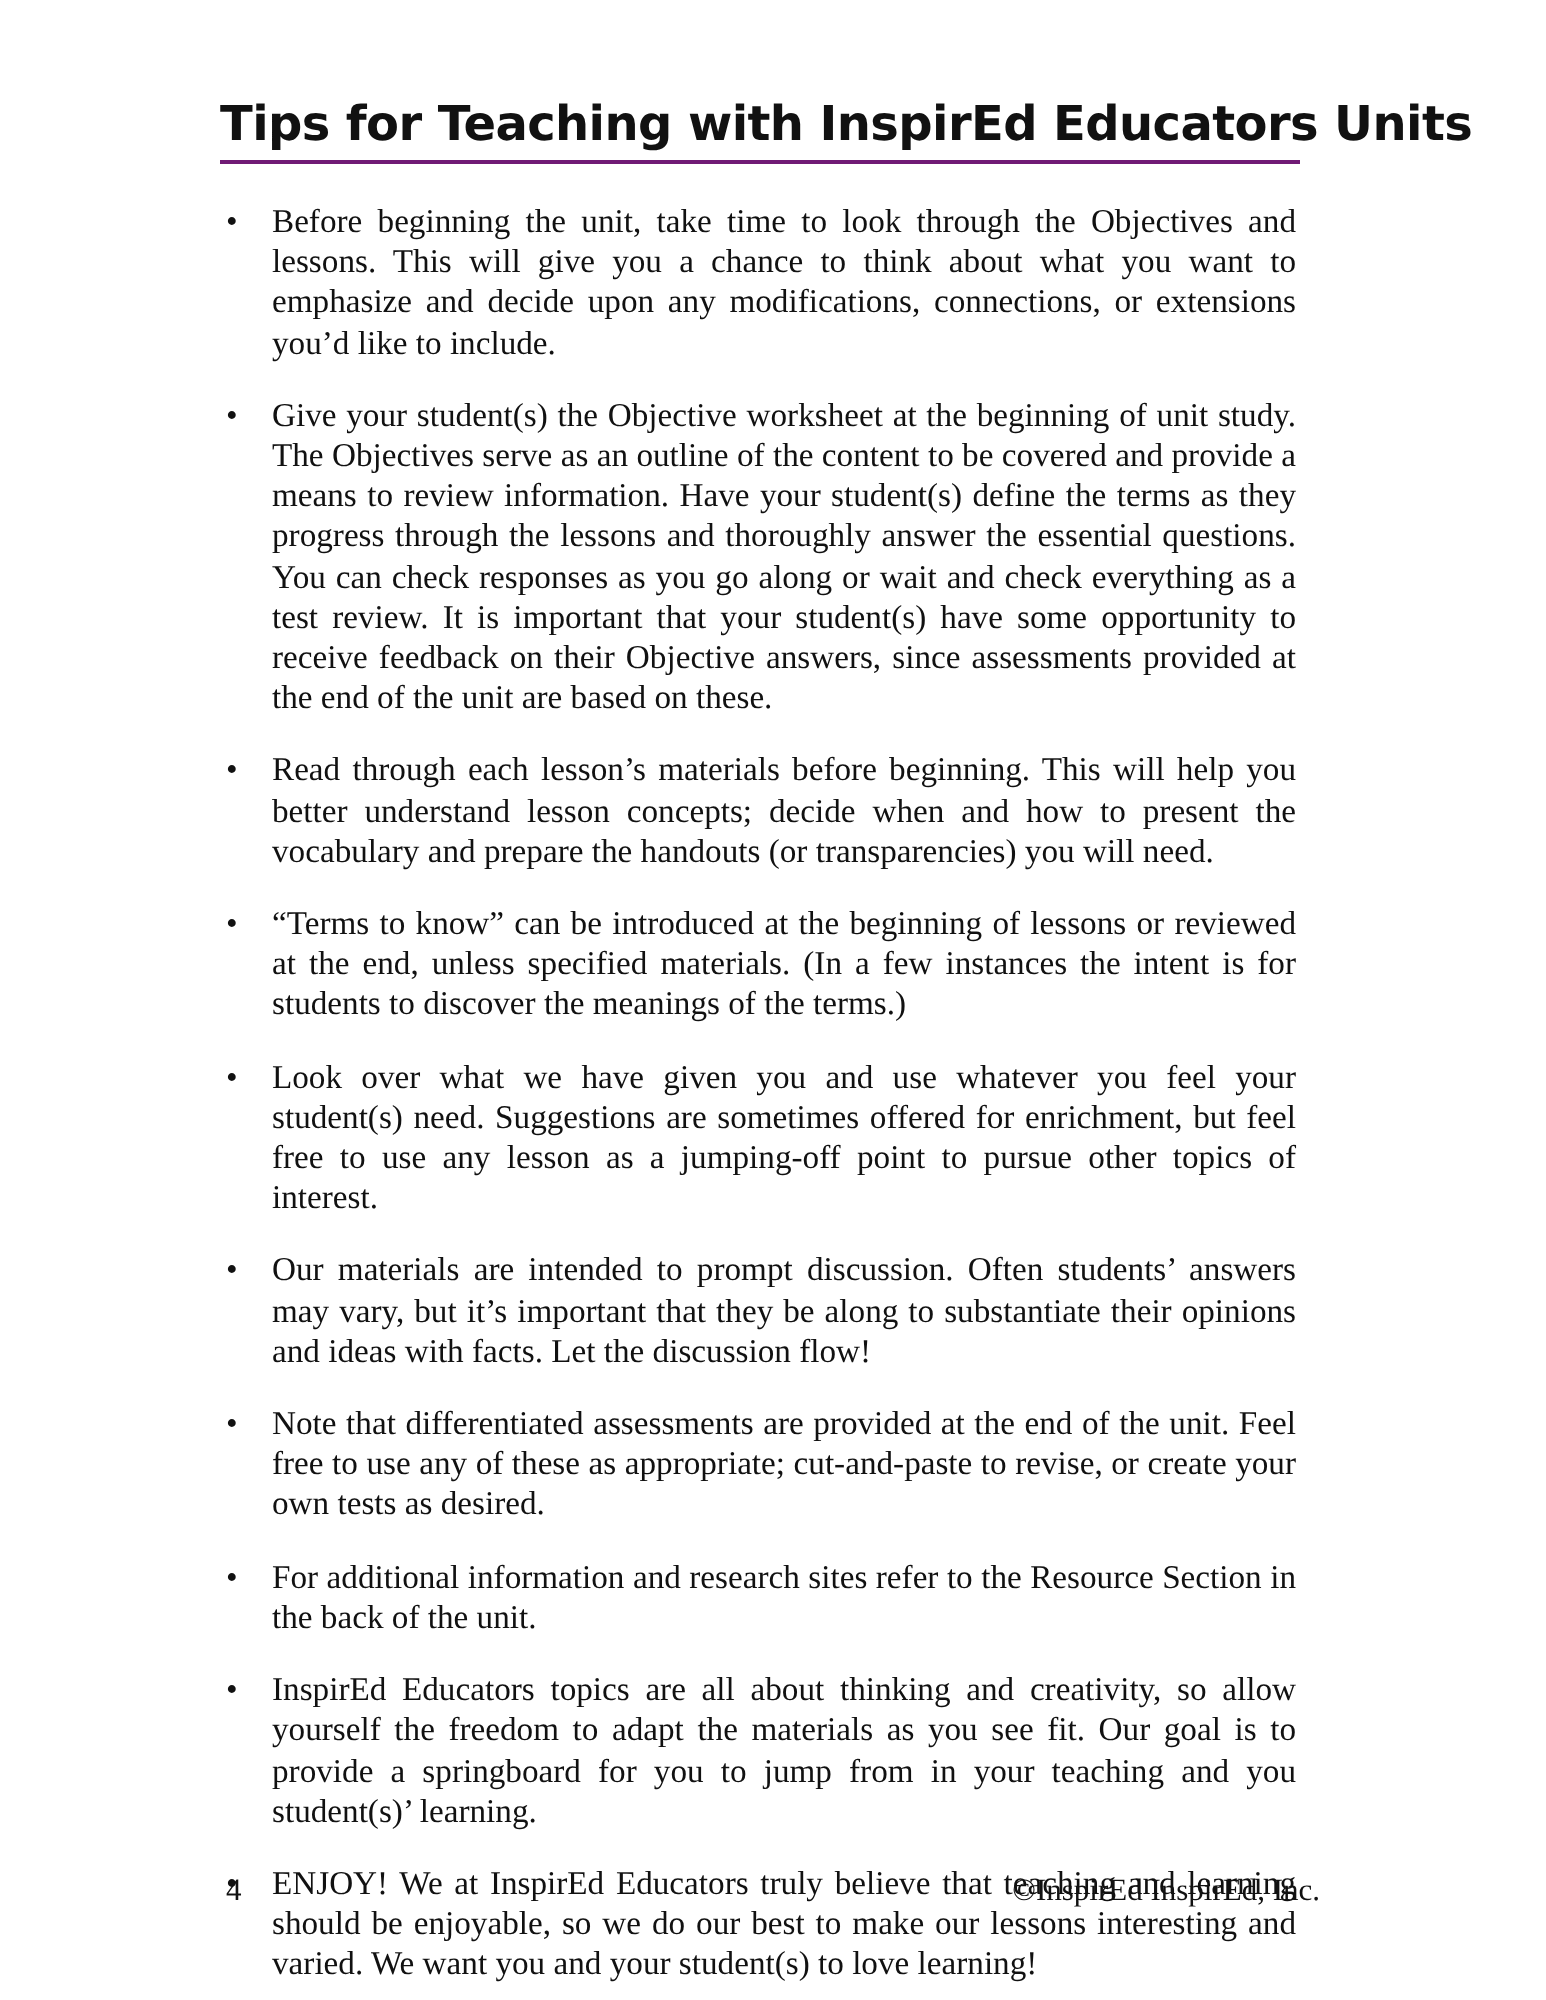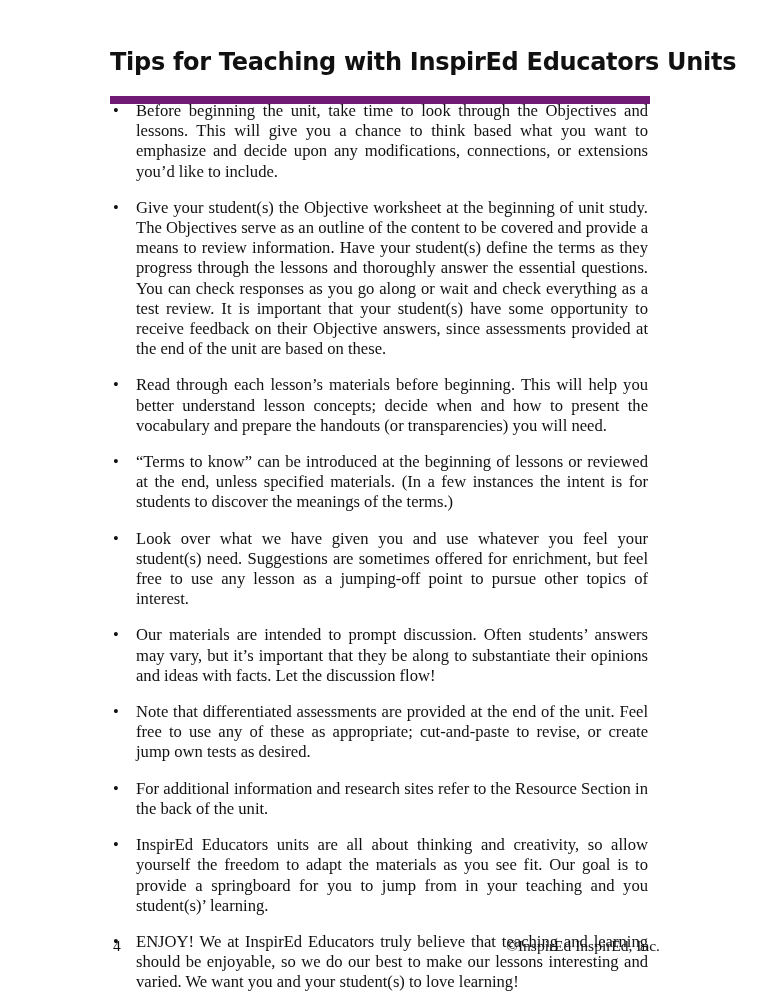--- a/index.html
+++ b/index.html
@@ -1,49 +1,49 @@
 <!DOCTYPE html>
 <html><head>
 <meta charset="utf-8">
 <style>
   html, body { margin: 0; padding: 0; background: #ffffff; }
   body { width: 773px; height: 1000px; position: relative; overflow: hidden; color: #111; }
   .title {
     position: absolute; left: 110px; top: 48px; width: 540px;
     font-family: "DejaVu Sans", sans-serif; font-weight: bold; font-size: 24px;
     letter-spacing: -0.3px; color: #111;
-    border-bottom: 8px solid #701a75; padding-bottom: 20px; white-space: nowrap;
+    border-bottom: 2px solid #701a75; padding-bottom: 4px; white-space: nowrap;
   }
   .list {
     position: absolute; left: 110px; top: 101px; width: 538px;
     margin: 0; padding: 0; list-style: none;
     font-family: "Liberation Serif", serif; font-size: 16.6px; line-height: 20.2px;
   }
   .item { position: relative; padding-left: 26px; margin-bottom: 16px; text-align: justify; }
   .bullet { position: absolute; left: 3px; top: 0; }
   .footer {
     position: absolute; top: 937px; left: 113px; width: 547px;
     font-family: "Liberation Serif", serif; font-size: 15.5px;
     display: flex; justify-content: space-between;
   }
 </style>
 </head>
 <body>
 
 <h1 class="title" style="margin:0;">Tips for Teaching with InspirEd Educators Units</h1>
 
 <ul class="list">
-  <li class="item"><span class="bullet">•</span><span>Before beginning the unit, take time to look through the Objectives and lessons. This will give you a chance to think based what you want to emphasize and decide upon any modifications, connections, or extensions you’d like to include.</span></li>
+  <li class="item"><span class="bullet">•</span><span>Before beginning the unit, take time to look through the Objectives and lessons. This will give you a chance to think about what you want to emphasize and decide upon any modifications, connections, or extensions you’d like to include.</span></li>
   <li class="item"><span class="bullet">•</span><span>Give your student(s) the Objective worksheet at the beginning of unit study. The Objectives serve as an outline of the content to be covered and provide a means to review information. Have your student(s) define the terms as they progress through the lessons and thoroughly answer the essential questions. You can check responses as you go along or wait and check everything as a test review. It is important that your student(s) have some opportunity to receive feedback on their Objective answers, since assessments provided at the end of the unit are based on these.</span></li>
   <li class="item"><span class="bullet">•</span><span>Read through each lesson’s materials before beginning. This will help you better understand lesson concepts; decide when and how to present the vocabulary and prepare the handouts (or transparencies) you will need.</span></li>
   <li class="item"><span class="bullet">•</span><span>“Terms to know” can be introduced at the beginning of lessons or reviewed at the end, unless specified materials. (In a few instances the intent is for students to discover the meanings of the terms.)</span></li>
   <li class="item"><span class="bullet">•</span><span>Look over what we have given you and use whatever you feel your student(s) need. Suggestions are sometimes offered for enrichment, but feel free to use any lesson as a jumping-off point to pursue other topics of interest.</span></li>
   <li class="item"><span class="bullet">•</span><span>Our materials are intended to prompt discussion. Often students’ answers may vary, but it’s important that they be along to substantiate their opinions and ideas with facts. Let the discussion flow!</span></li>
-  <li class="item"><span class="bullet">•</span><span>Note that differentiated assessments are provided at the end of the unit. Feel free to use any of these as appropriate; cut-and-paste to revise, or create jump own tests as desired.</span></li>
+  <li class="item"><span class="bullet">•</span><span>Note that differentiated assessments are provided at the end of the unit. Feel free to use any of these as appropriate; cut-and-paste to revise, or create your own tests as desired.</span></li>
   <li class="item"><span class="bullet">•</span><span>For additional information and research sites refer to the Resource Section in the back of the unit.</span></li>
-  <li class="item"><span class="bullet">•</span><span>InspirEd Educators units are all about thinking and creativity, so allow yourself the freedom to adapt the materials as you see fit. Our goal is to provide a springboard for you to jump from in your teaching and you student(s)’ learning.</span></li>
+  <li class="item"><span class="bullet">•</span><span>InspirEd Educators topics are all about thinking and creativity, so allow yourself the freedom to adapt the materials as you see fit. Our goal is to provide a springboard for you to jump from in your teaching and you student(s)’ learning.</span></li>
   <li class="item"><span class="bullet">•</span><span>ENJOY! We at InspirEd Educators truly believe that teaching and learning should be enjoyable, so we do our best to make our lessons interesting and varied. We want you and your student(s) to love learning!</span></li>
 </ul>
 
 <div class="footer">
   <span>4</span>
   <span>©InspirEd InspirEd, Inc.</span>
 </div>
 
 </body></html>

